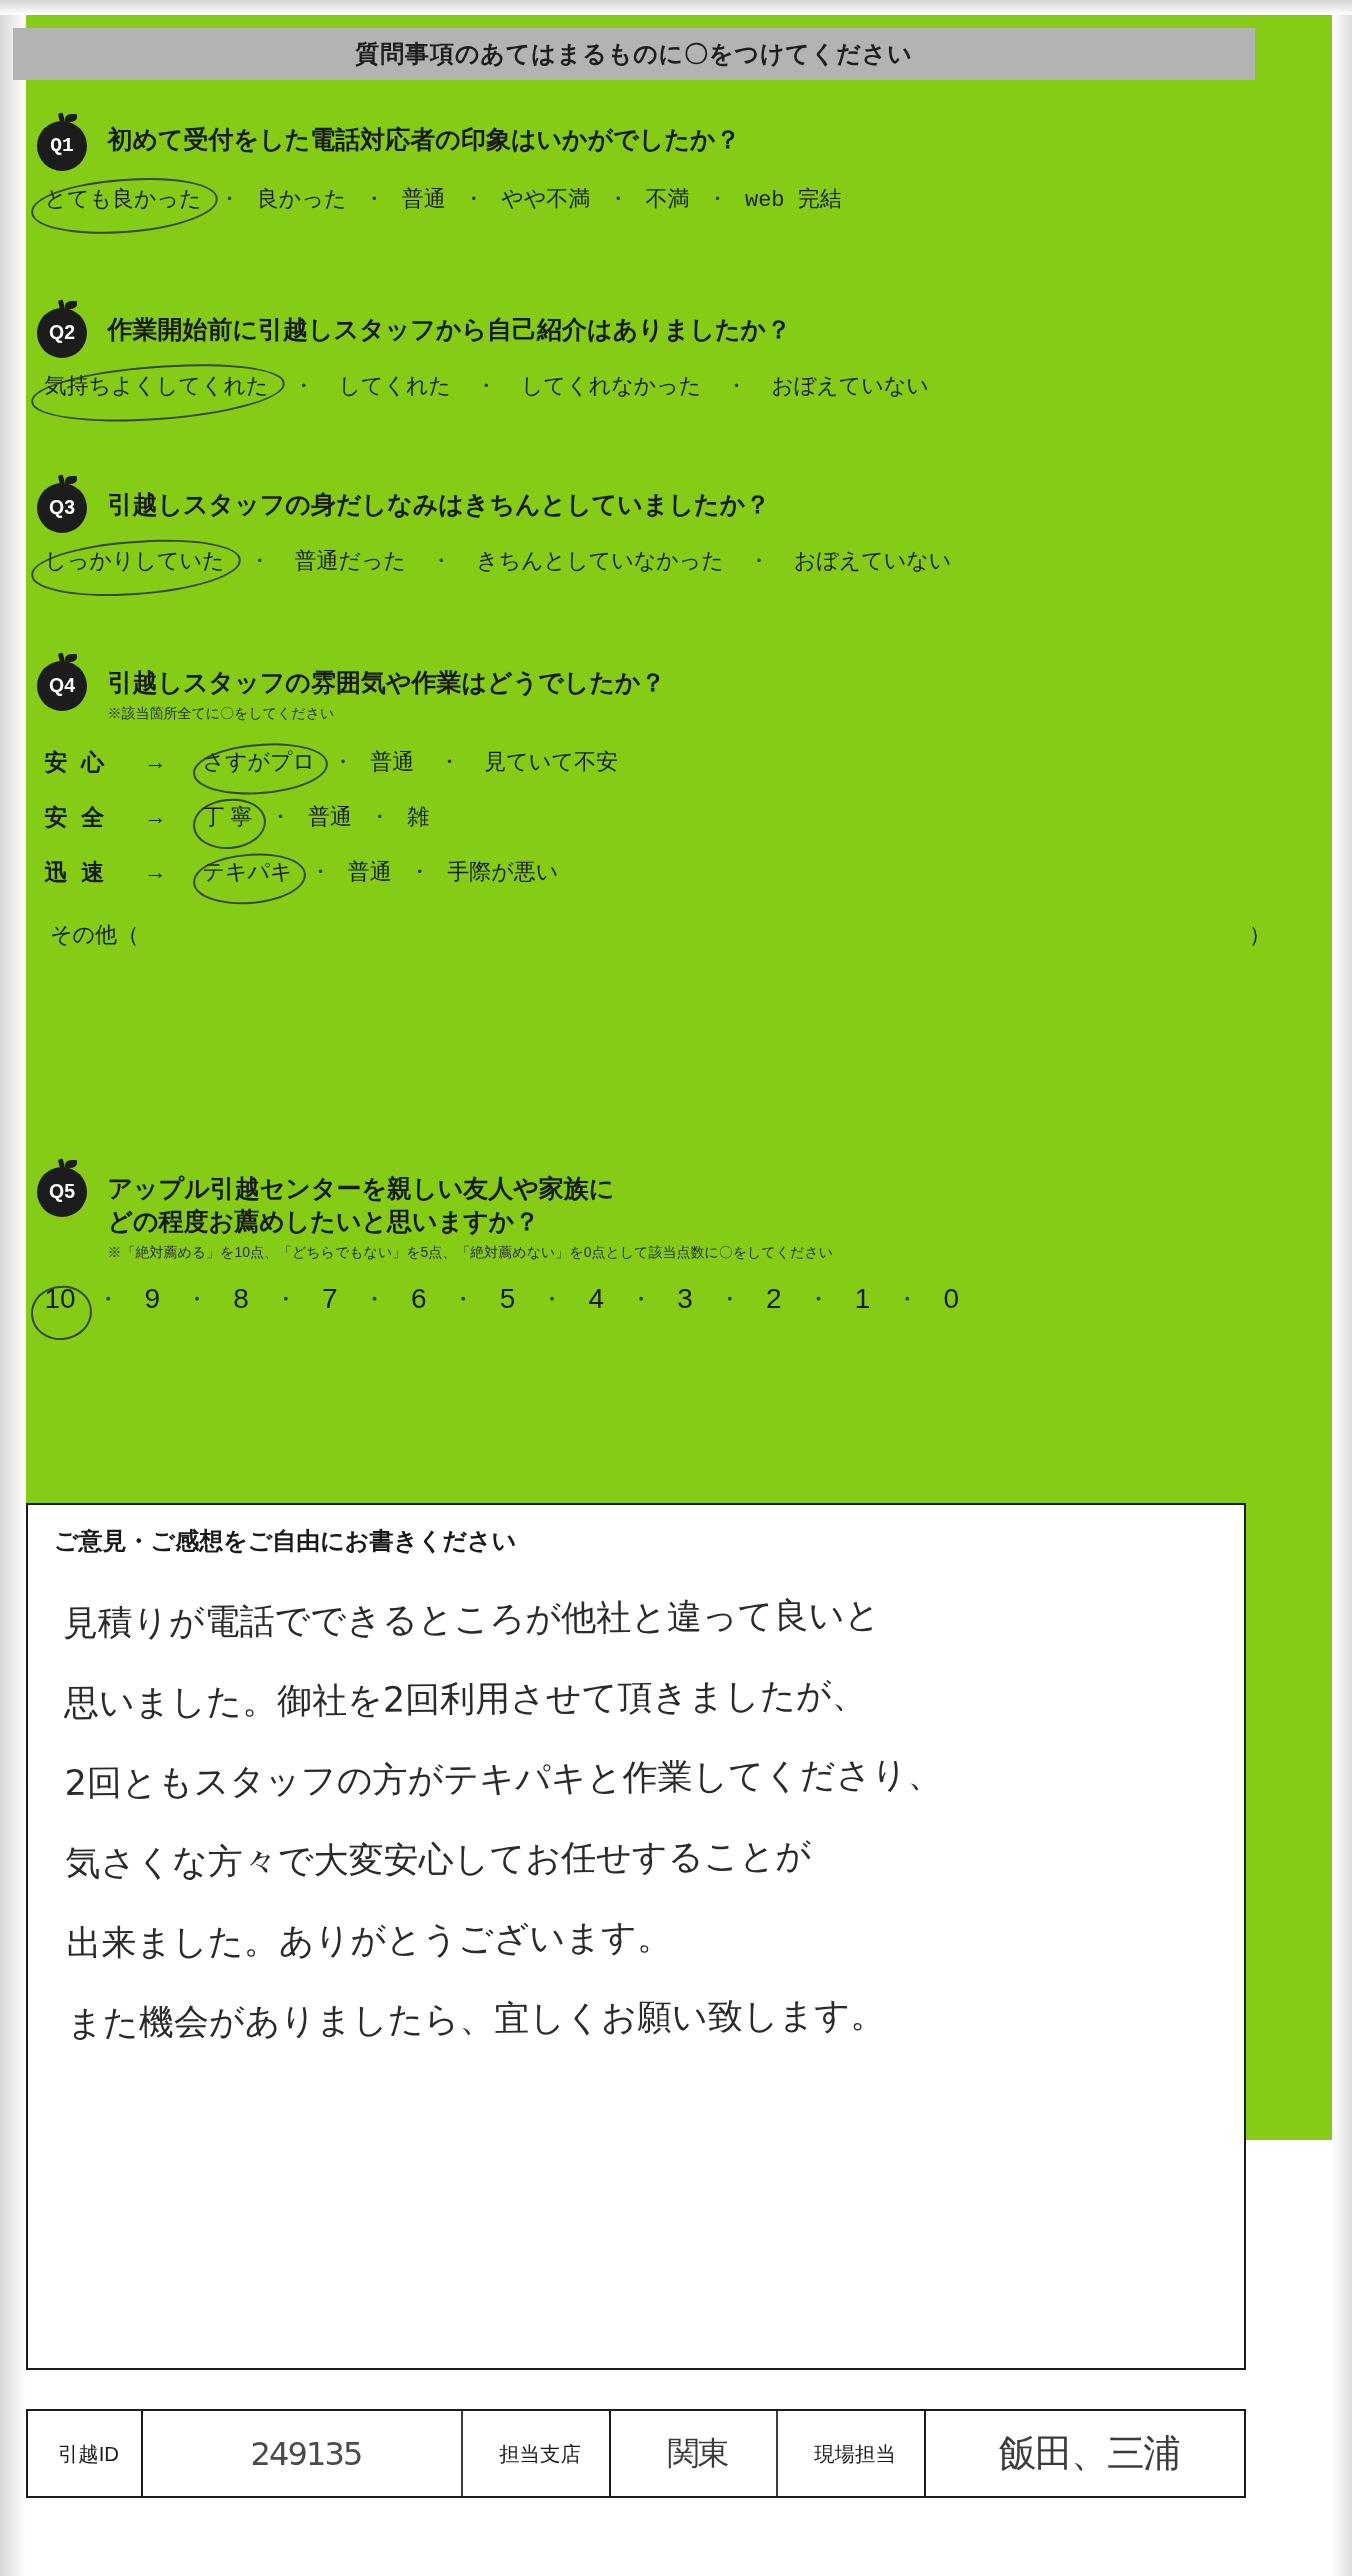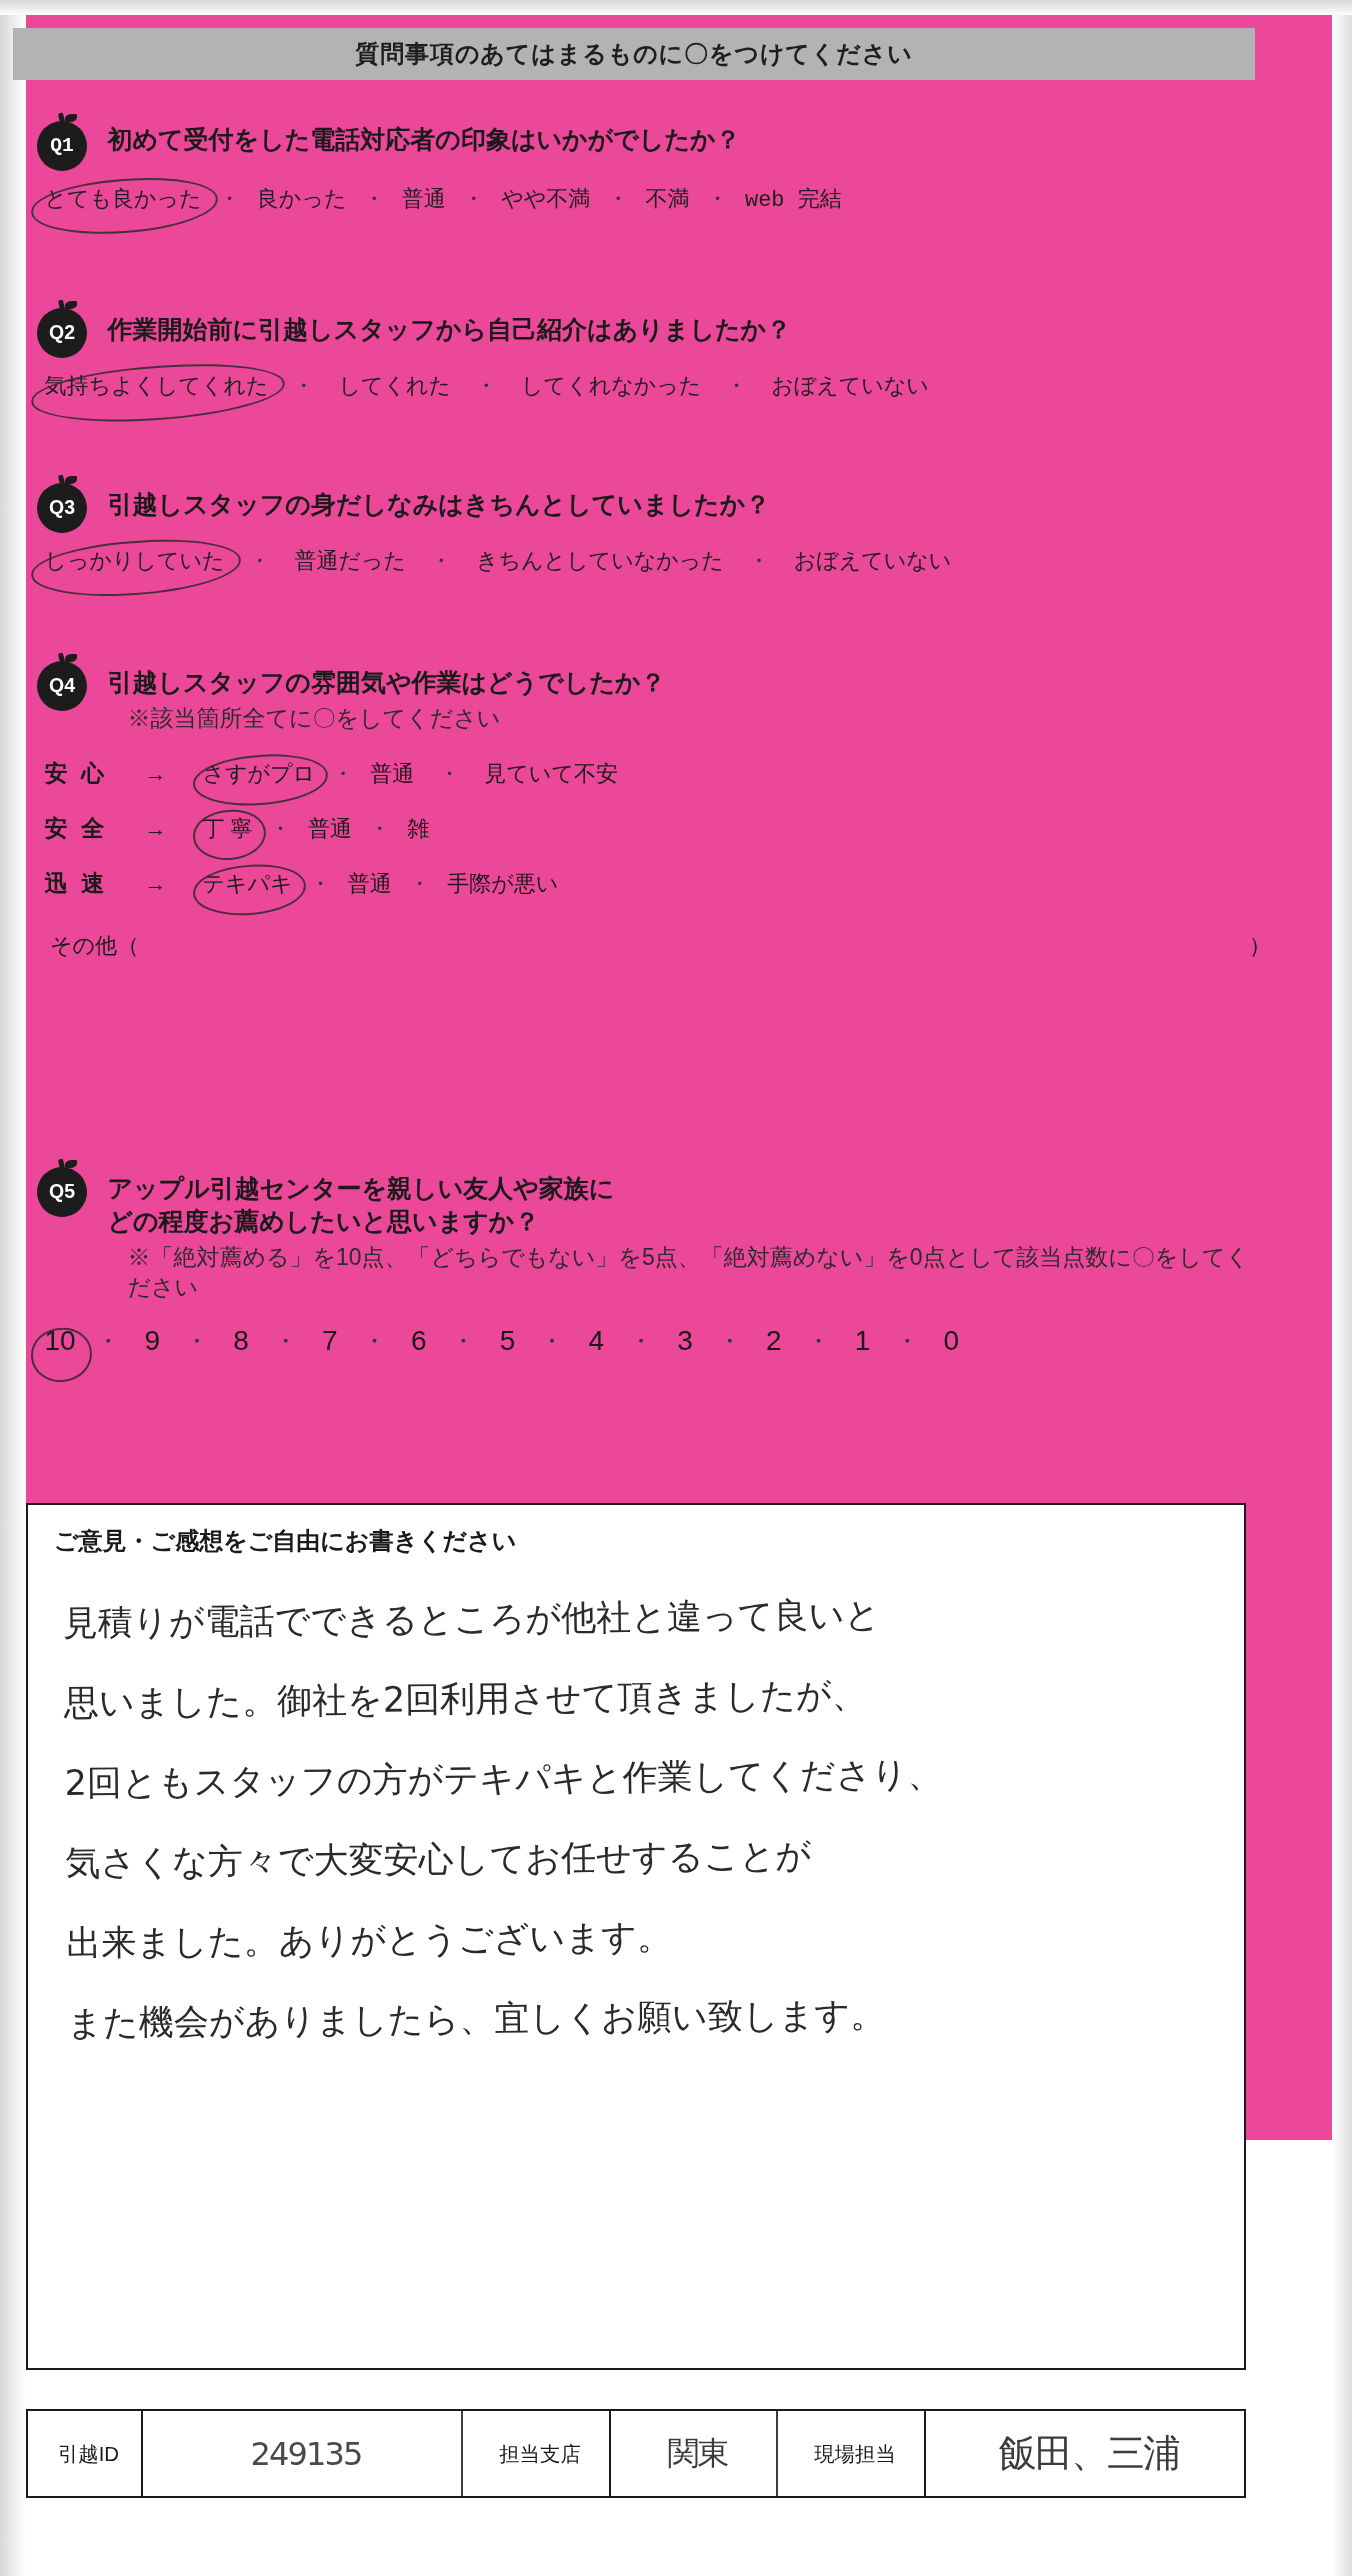--- a/index.html
+++ b/index.html
@@ -13,21 +13,21 @@
     font-family: "Liberation Sans", sans-serif;
     color: #1a1a1a;
     position: relative;
     overflow: hidden;
   }
   .page {
     position: absolute;
     left: 0; top: 0;
     width: 1352px;
     height: 2140px;
-    background: #ec4899;
+    background: #84cc16;
   }
   
   .scan-edge-left {
     position: absolute;
     left: 0; top: 0;
     width: 26px; height: 2576px;
     background: linear-gradient(90deg, #d8d8d8 0%, #efefef 60%, #ffffff 100%);
   }
   .scan-edge-right {
     position: absolute;
@@ -100,25 +100,24 @@
     border-radius: 60% 10% 60% 10%;
   }
   .q-text {
     margin-left: 20.4px;
     font-size: 25px;
     font-weight: bold;
     line-height: 1.3;
     padding-top: 7.4px;
   }
   .q-note {
-    font-size: 23px;
+    font-size: 14px;
     font-weight: normal;
     margin-top: 5.6px;
     color: #2b2b2b;
-    margin-left: 20px;
   }
   .q-options {
     margin-top: 13px;
     margin-left: 7.4px;
     font-size: 22px;
     color: #1f1f1f;
     display: flex;
     align-items: center;
     flex-wrap: nowrap;
     white-space: nowrap;

